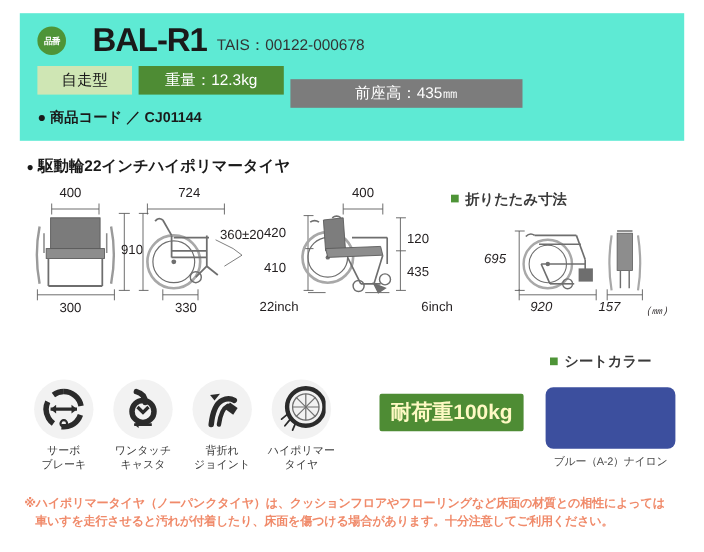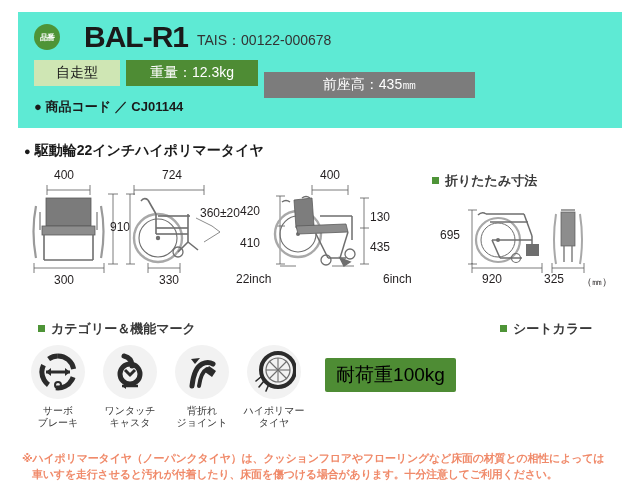--- a/index.html
+++ b/index.html
@@ -82,24 +82,24 @@
     width:54px;height:54px;border-radius:50%;
     background:#f2f2f2;display:flex;align-items:center;justify-content:center;
   }
   .mark-label{
     margin-top:6px;font-size:10px;line-height:12px;text-align:center;
     color:#3a3a3a;white-space:pre-line;
   }
 
   
   .load-badge{
-    position:absolute;left:325px;top:358px;width:131px;height:34px;
-    background:#4e8c34;color:#000000;border-radius:2px;
+    position:absolute;left:345px;top:358px;width:131px;height:34px;
+    background:#4e8c34;color:#fef9c3;border-radius:2px;
     display:flex;align-items:center;justify-content:center;
-    font-size:19px;font-weight:normal;letter-spacing:0px;
+    font-size:19px;font-weight:bold;letter-spacing:0px;
   }
 
   
   .seat-wrap{position:absolute;left:496px;top:352px;width:118px;}
   .seat-swatch{
     width:118px;height:56px;border-radius:7px;background:#3c4f9e;
   }
   .seat-label{
     margin-top:5px;text-align:center;font-size:10px;color:#4a4a4a;
     letter-spacing:-0.3px;
@@ -230,21 +230,21 @@
         <line x1="78" y1="74" x2="94" y2="64"></line>
         <line x1="86" y1="58" x2="94" y2="64"></line>
       </g>
     </svg>
   </div>
 
   <div class="draw" style="left:236px;top:168px;width:168px;height:122px;">
     <div class="dim" style="left:84px;top:0px;">400</div>
     <div class="dim" style="left:4px;top:36px;">420</div>
     <div class="dim" style="left:4px;top:68px;">410</div>
-    <div class="dim" style="left:134px;top:42px;">130</div>
+    <div class="dim" style="left:134px;top:42px;">120</div>
     <div class="dim" style="left:134px;top:72px;">435</div>
     <div class="dim" style="left:0px;top:104px;">22inch</div>
     <div class="dim" style="left:108px;top:104px;margin-left:39px;">6inch</div>
 
     <svg width="168" height="122" viewBox="0 0 168 122">
       <g stroke="#5a5a5a" stroke-width="0.8" fill="none">
 
         <line x1="76" y1="22" x2="112" y2="22"></line>
         <line x1="76" y1="17" x2="76" y2="27"></line>
         <line x1="112" y1="17" x2="112" y2="27"></line>
@@ -284,28 +284,28 @@
         <line x1="92" y1="90" x2="110" y2="90"></line>
 
         <path d="M104 90 l10 4 l-6 4 Z" fill="#6e6e6e"></path>
       </g>
 
       <circle cx="90" cy="92" r="5" fill="none" stroke="#6e6e6e" stroke-width="1.3"></circle>
       <circle cx="114" cy="86" r="5" fill="none" stroke="#6e6e6e" stroke-width="1.3"></circle>
     </svg>
   </div>
 
-  <div class="h-sq" style="left:432px;top:172px;">
+  <div class="h-sq" style="left:410px;top:172px;">
     <span class="sq"></span><span>折りたたみ寸法</span>
   </div>
 
-  <div class="draw" style="left:440px;top:196px;width:180px;height:94px;">
+  <div class="draw" style="left:440px;top:196px;width:180px;height:94px;font-style:italic;">
     <div class="dim" style="left:0px;top:32px;">695</div>
     <div class="dim" style="left:42px;top:76px;">920</div>
-    <div class="dim" style="left:104px;top:76px;">325</div>
+    <div class="dim" style="left:104px;top:76px;">157</div>
     <div class="dim sm" style="left:142px;top:79px;">（㎜）</div>
 
     <svg width="180" height="94" viewBox="0 0 180 94">
       <g stroke="#5a5a5a" stroke-width="0.8" fill="none">
 
         <line x1="32" y1="14" x2="32" y2="68"></line>
         <line x1="28" y1="14" x2="37" y2="14"></line>
         <line x1="28" y1="68" x2="37" y2="68"></line>
 
         <line x1="32" y1="72" x2="102" y2="72"></line>
@@ -339,23 +339,20 @@
       </g>
       <rect x="121" y="16" width="14" height="34" fill="#8d8d8d" stroke="#5a5a5a" stroke-width="0.7"></rect>
       <g stroke="#6e6e6e" stroke-width="1.3" fill="none">
         <line x1="124" y1="50" x2="124" y2="66"></line>
         <line x1="132" y1="50" x2="132" y2="66"></line>
         <line x1="121" y1="14" x2="135" y2="14"></line>
       </g>
     </svg>
   </div>
 
-  <div class="h-sq" style="left:38px;top:320px;">
-    <span class="sq"></span><span>カテゴリー＆機能マーク</span>
-  </div>
 
   <div class="marks">
 
     <div class="mark">
       <div class="mark-circle">
         <svg width="40" height="40" viewBox="0 0 40 40">
           <path d="M20 4 a16 16 0 1 1 -0.1 0" fill="none" stroke="#2b2b2b" stroke-width="5" stroke-dasharray="22 8" stroke-linecap="butt"></path>
           <path d="M8 20 h24" stroke="#2b2b2b" stroke-width="3"></path>
           <path d="M8 20 l5 -4 v8 z" fill="#2b2b2b"></path>
           <path d="M32 20 l-5 -4 v8 z" fill="#2b2b2b"></path>
@@ -414,19 +411,23 @@
       <div class="mark-label">ハイポリマー
 タイヤ</div>
     </div>
   </div>
 
   <div class="load-badge">耐荷重100kg</div>
 
   <div class="h-sq" style="left:500px;top:320px;">
     <span class="sq"></span><span>シートカラー</span>
   </div>
+  <div class="seat-wrap">
+    <div class="seat-swatch"></div>
+    <div class="seat-label">ブルー（A-2）ナイロン</div>
+  </div>
 
   <div class="note">
     <span>※ハイポリマータイヤ（ノーパンクタイヤ）は、クッションフロアやフローリングなど床面の材質との相性によっては</span>
     <span class="l2">車いすを走行させると汚れが付着したり、床面を傷つける場合があります。十分注意してご利用ください。</span>
   </div>
 
 </div>
 
 </body></html>

